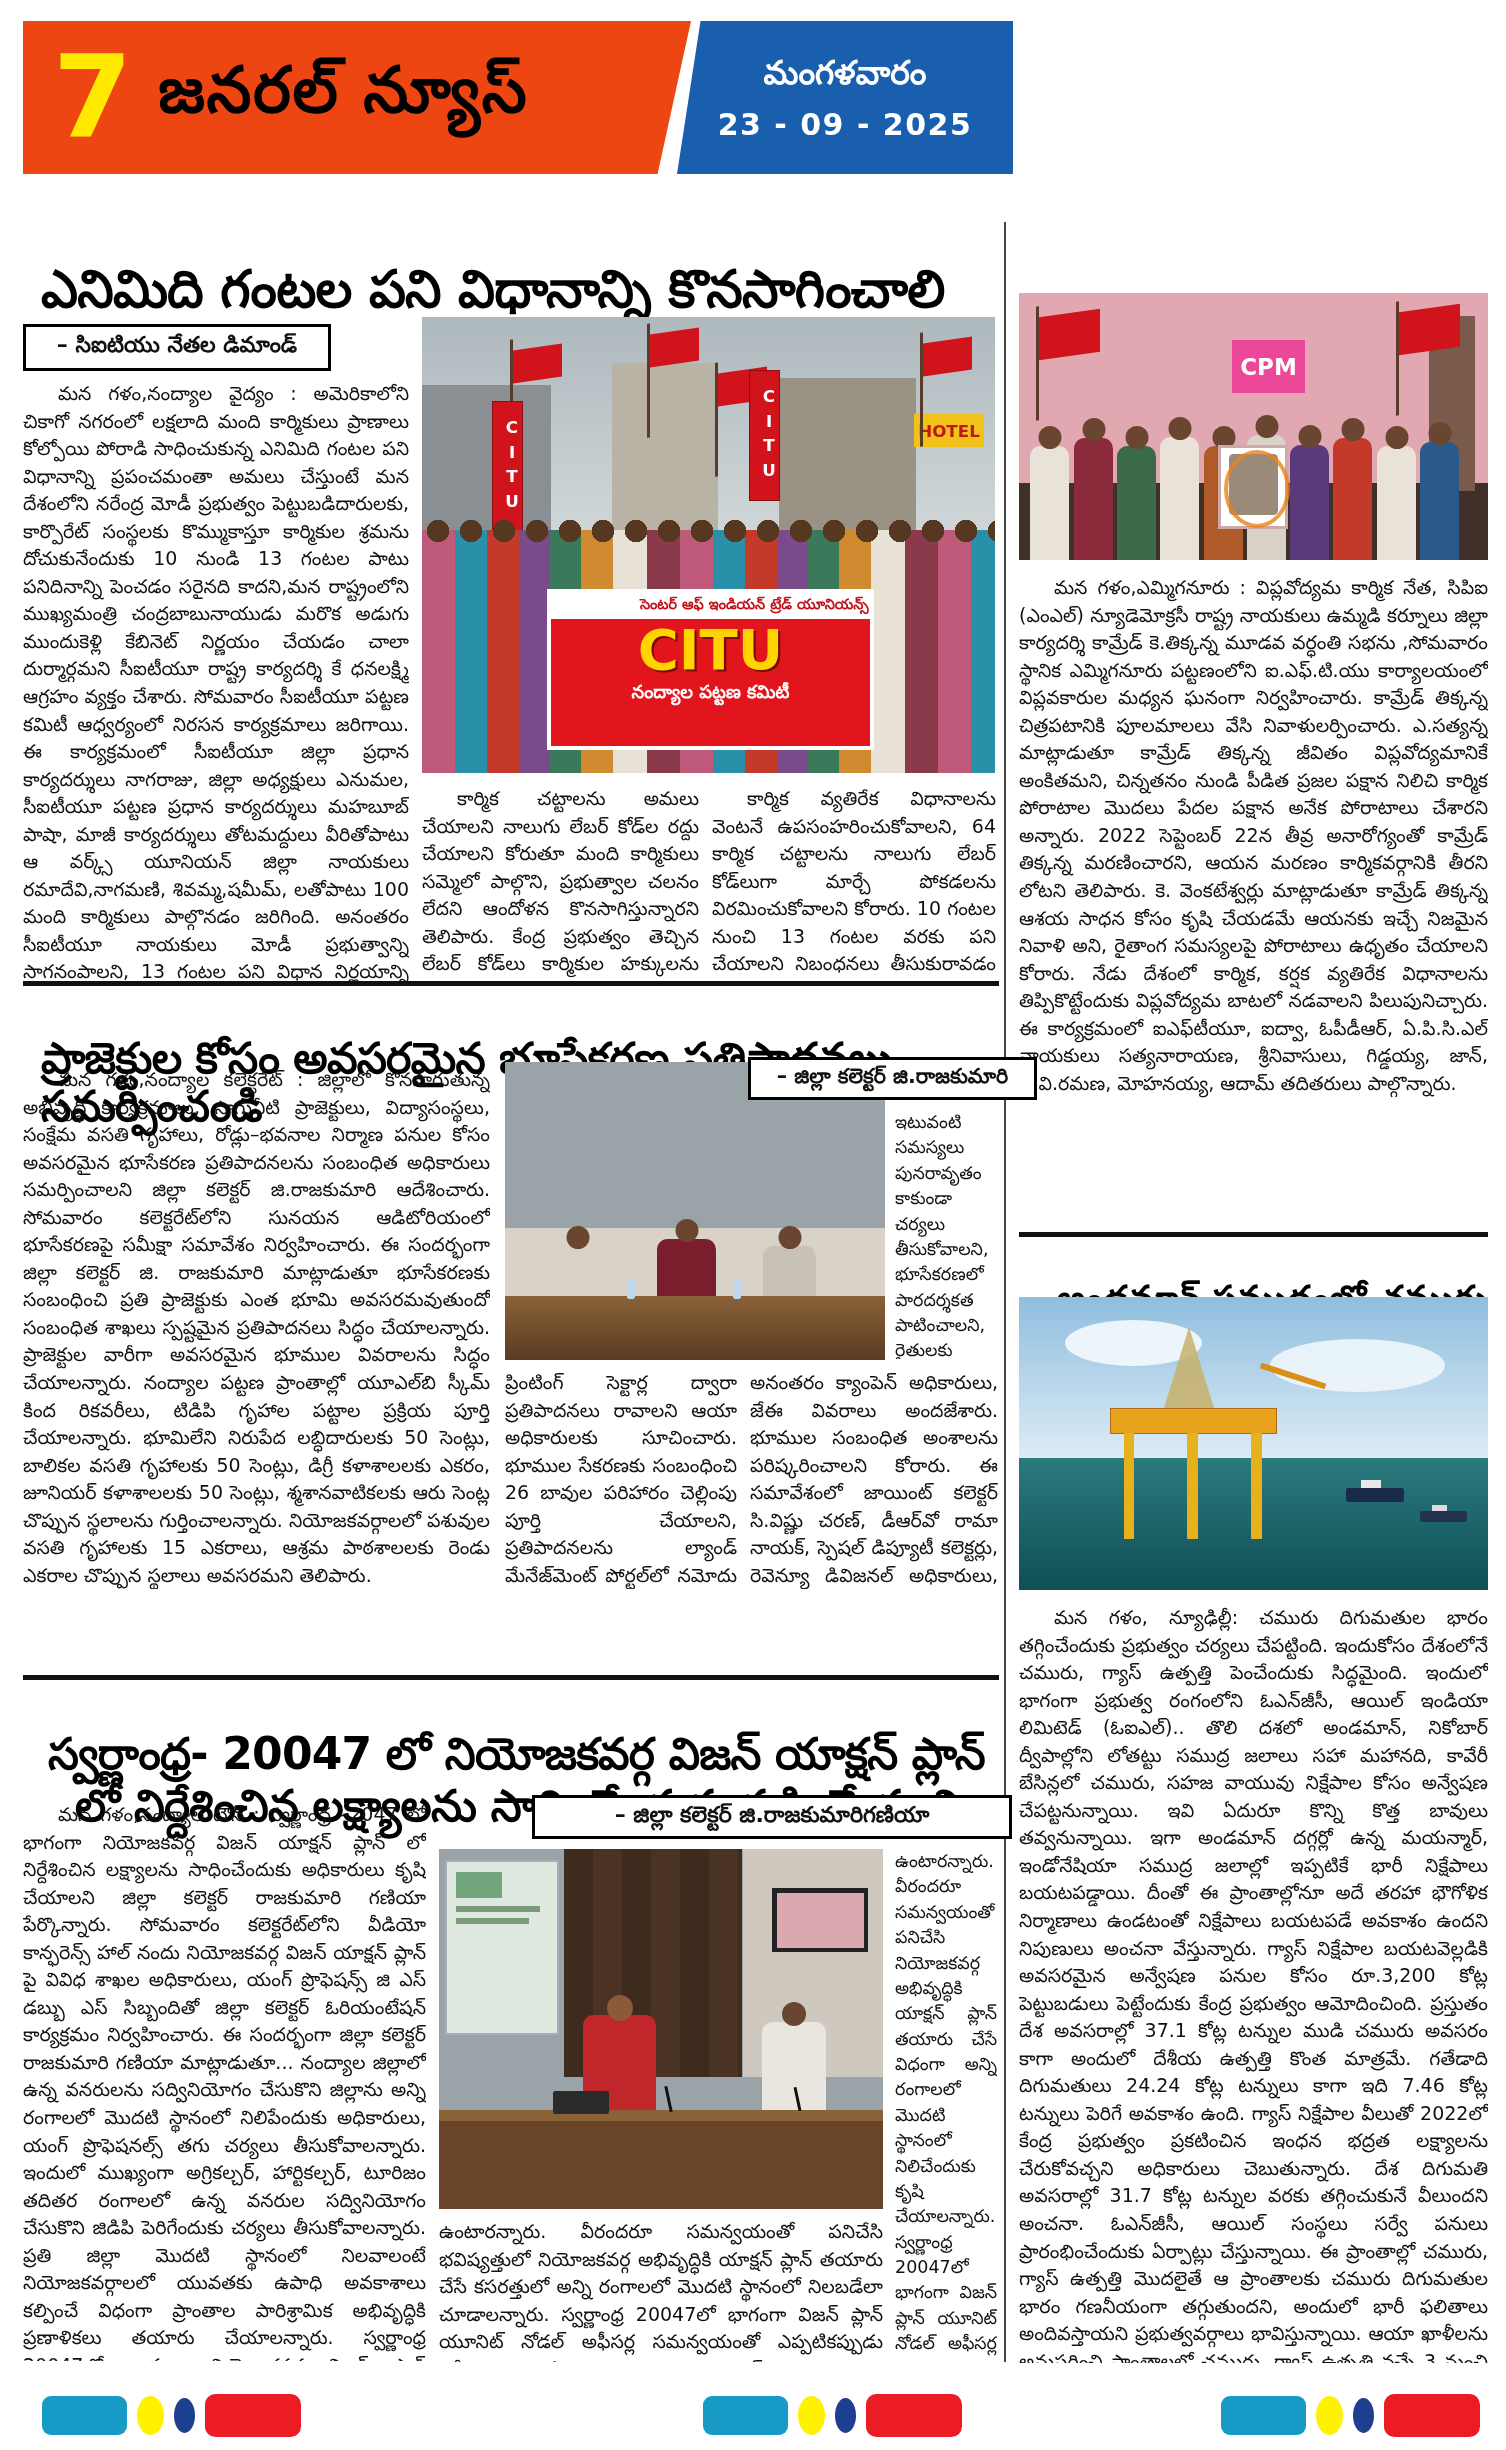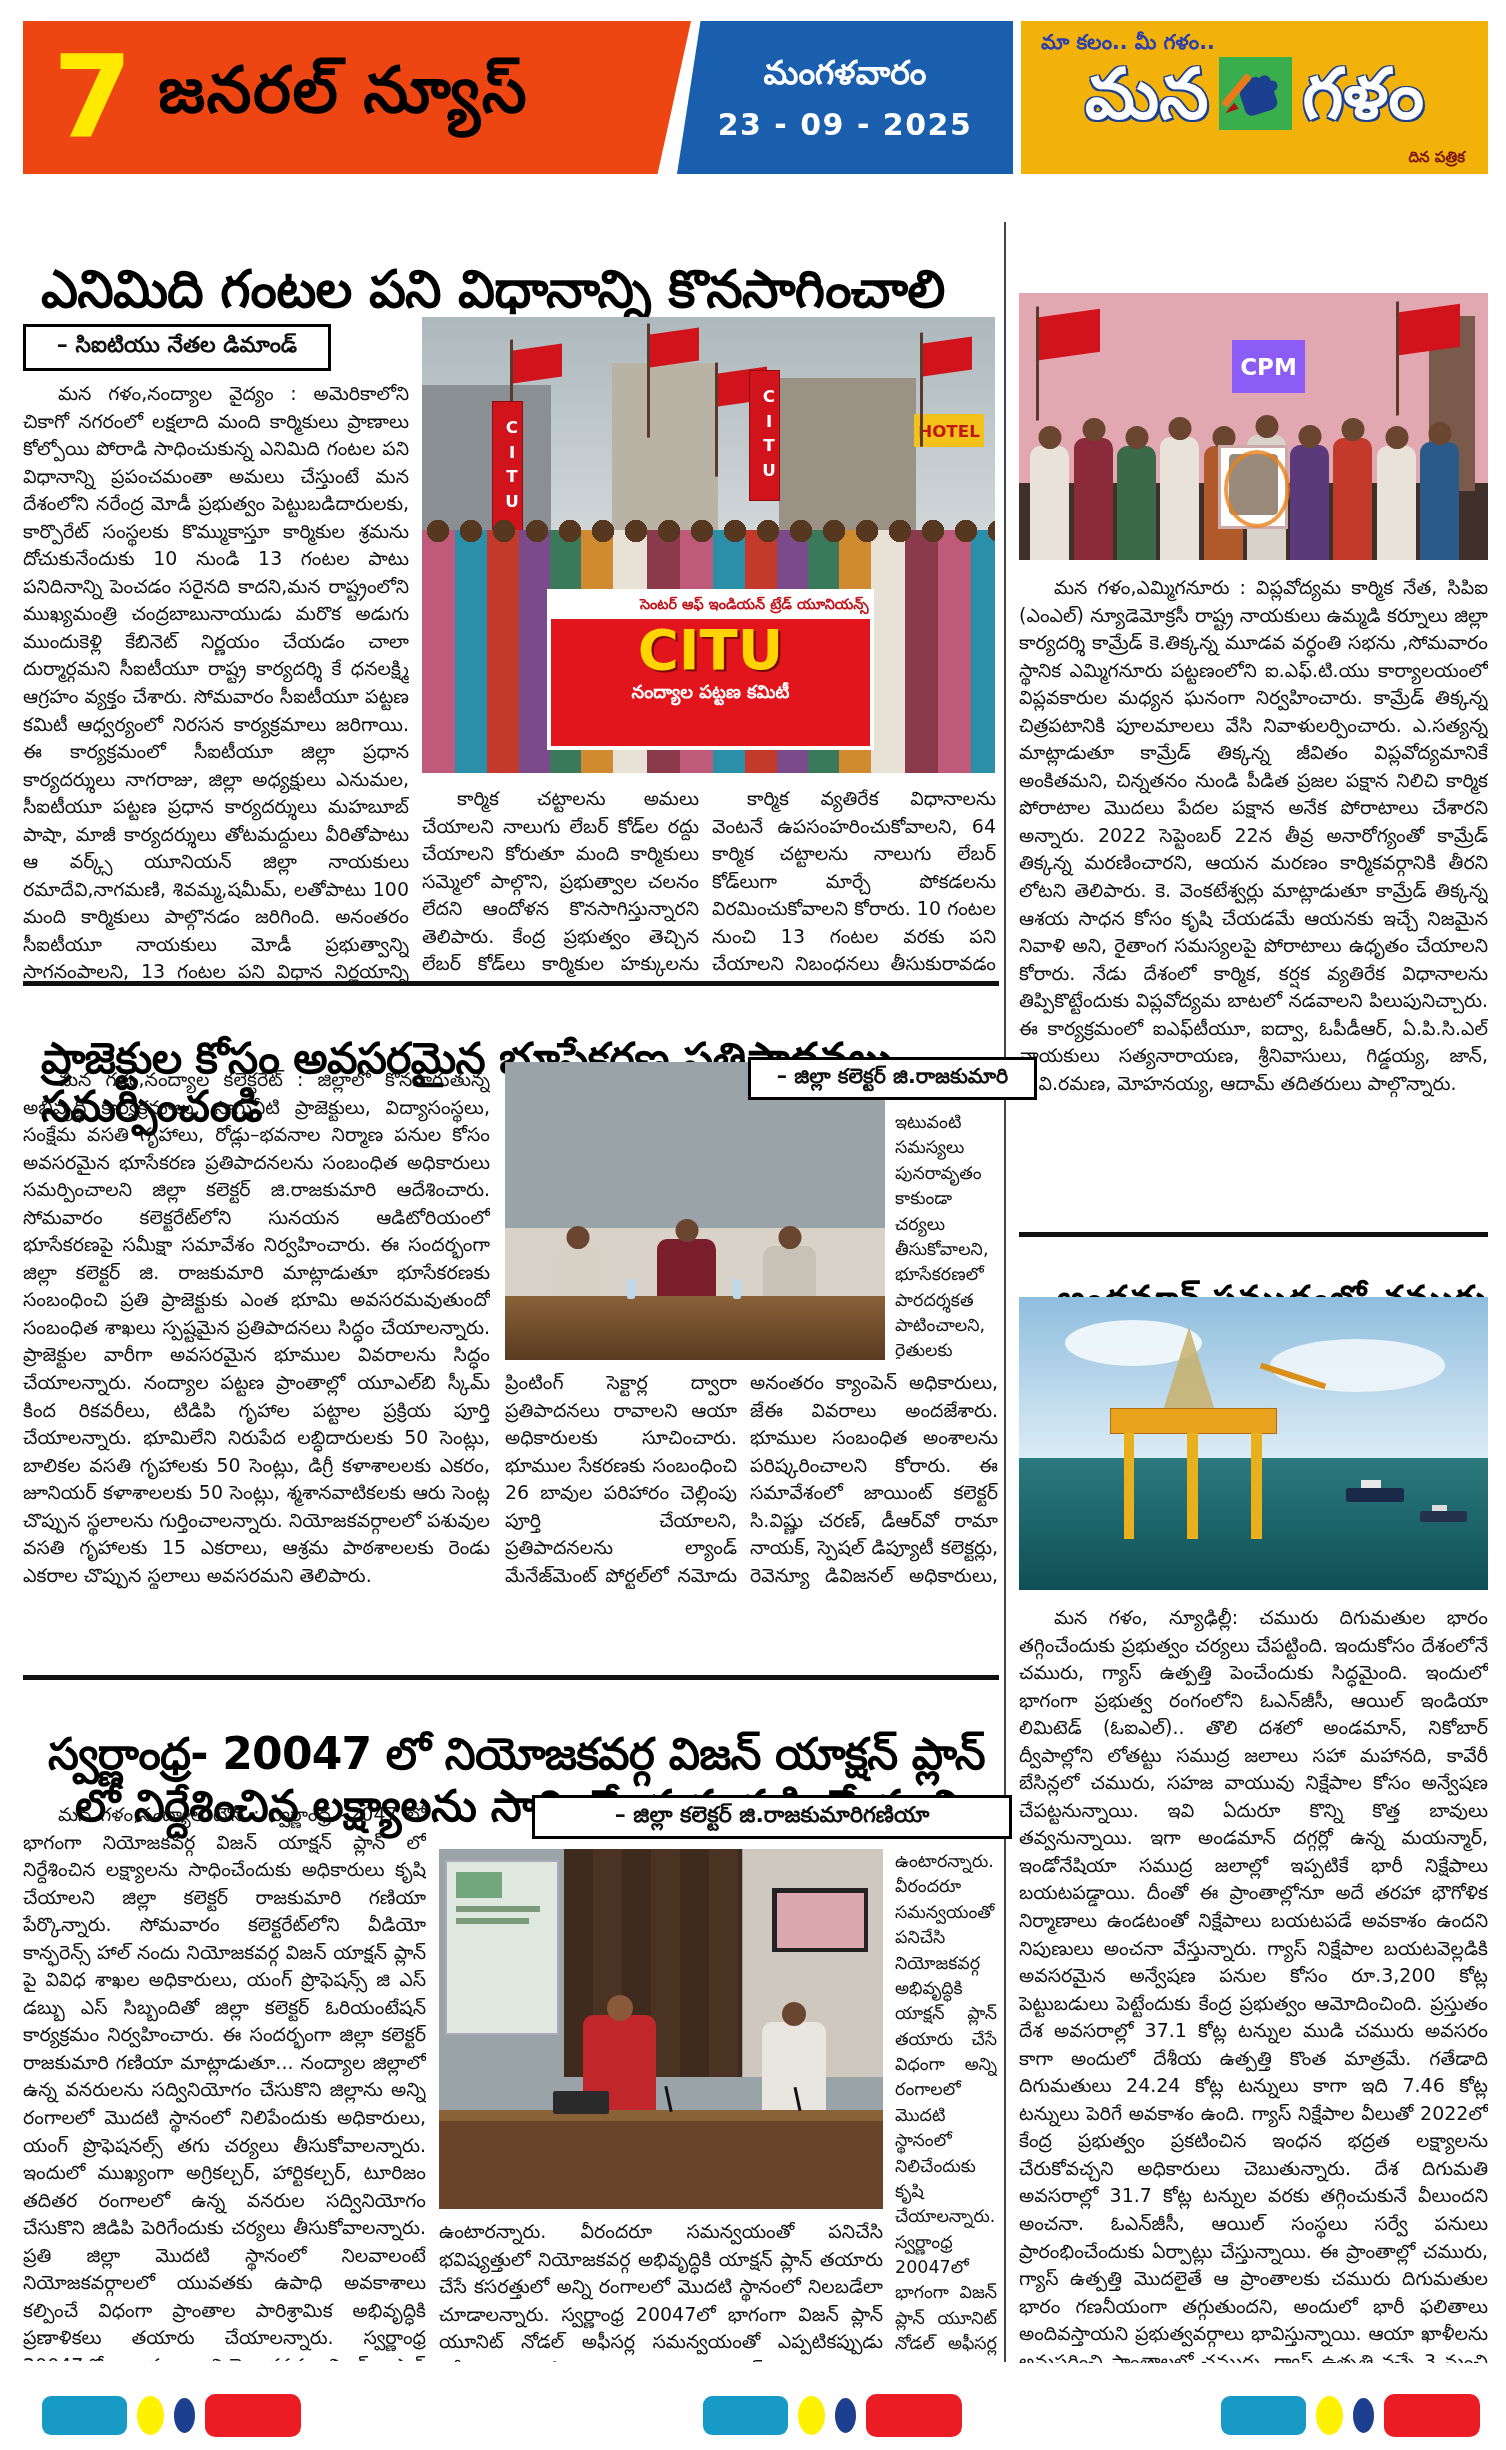--- a/index.html
+++ b/index.html
@@ -54,39 +54,20 @@
 <div class="page">
 
   <header class="abs" style="left:0;top:21px;width:1507px;height:153px;">
     <div class="abs mh-orange" style="left:23px;top:0;width:668px;height:153px;">
       <span class="page-num">7</span>
       <span class="section-title">జనరల్ న్యూస్</span>
     </div>
     <div class="abs mh-blue" style="left:677px;top:0;width:336px;height:153px;">
       <div class="mh-day">మంగళవారం</div>
       <div class="mh-date">23 - 09 - 2025</div>
-    </div>
-    <div class="abs mh-logo" style="left:1021px;top:0;width:467px;height:153px;">
-      <div class="mh-tagline">మా కలం.. మీ గళం..</div>
-      <div class="logo-row">
-        <span class="logo-word">మన</span>
-        <span class="fist-box">
-          <svg width="73" height="73" viewBox="0 0 96 96">
-            <rect x="30" y="34" width="44" height="40" rx="10" fill="#1c3f8f" transform="rotate(-18 52 54)"></rect>
-            <circle cx="36" cy="40" r="8" fill="#1c3f8f"></circle>
-              <circle cx="48" cy="34" r="8" fill="#1c3f8f"></circle>
-            <circle cx="60" cy="32" r="8" fill="#1c3f8f"></circle>
-              <circle cx="70" cy="38" r="7" fill="#1c3f8f"></circle>
-            <rect x="18" y="18" width="10" height="52" rx="4" fill="#e87a1a" transform="rotate(40 23 44)"></rect>
-            <polygon points="8,74 20,60 26,68" fill="#b01212"></polygon>
-          </svg>
-        </span>
-        <span class="logo-word">గళం</span>
-      </div>
-      <div class="logo-sub">దిన పత్రిక</div>
     </div>
   </header>
 
   <div class="abs vrule" style="left:1004px;top:222px;width:1.5px;height:2140px;"></div>
 
   <h1 class="abs headline" style="left:23px;top:225px;width:976px;height:84px;font-size:52px;">ఎనిమిది గంటల పని విధానాన్ని కొనసాగించాలి</h1>
 
   <div class="abs byline-box" style="left:23px;top:324px;width:308px;height:47px;">– సిఐటియు నేతల డిమాండ్</div>
 
   <div class="abs photo" style="left:422px;top:317px;width:573px;height:456px;">
@@ -116,21 +97,21 @@
   <div class="abs body-text" style="left:422px;top:785px;width:277px;height:196px;">కార్మిక చట్టాలను అమలు చేయాలని నాలుగు లేబర్ కోడ్‌ల రద్దు చేయాలని కోరుతూ మంది కార్మికులు సమ్మెలో పాల్గొని, ప్రభుత్వాల చలనం లేదని ఆందోళన కొనసాగిస్తున్నారని తెలిపారు. కేంద్ర ప్రభుత్వం తెచ్చిన లేబర్ కోడ్‌లు కార్మికుల హక్కులను కాలరాస్తున్నాయని, ప్రభుత్వాలు,రాష్ట్రాలలో టిడిపి ప్రభుత్వాలు సింగిల్ డిజిట్ కే పరిమితం అవుతాయని హెచ్చరించారు. అనంతరం కార్మికులకు కనీస వేతనాలు పెంచాలని, సమాన పనికి సమాన వేతనం ఇవ్వాలని, ముఖ్యమంత్రి తీసుకున్న నిర్ణయం వల్ల మహిళా కార్మికులు తీవ్ర ఇబ్బందులు పడతారని ఆవేదన వ్యక్తం చేశారు.</div>
   <div class="abs body-text" style="left:712px;top:785px;width:284px;height:196px;">కార్మిక వ్యతిరేక విధానాలను వెంటనే ఉపసంహరించుకోవాలని, 64 కార్మిక చట్టాలను నాలుగు లేబర్ కోడ్‌లుగా మార్చే పోకడలను విరమించుకోవాలని కోరారు. 10 గంటల నుంచి 13 గంటల వరకు పని చేయాలని నిబంధనలు తీసుకురావడం దారుణమని ముఖ్యమంత్రి నిర్ణయాన్ని ఉపసంహరించుకోవాలని డిమాండ్ చేశారు. లేకుంటే రాష్ట్రవ్యాప్తంగా ఆందోళనలు ఉధృతం చేస్తామని, వచ్చే ఎన్నికల్లో కార్మికులు తగిన బుద్ధి చెబుతారని, సింగిల్ డిజిట్ కే కూటమి పరిమితమవుతుందని ధీమా వ్యక్తం చేశారు.</div>
 
 
   <div class="abs photo" style="left:1019px;top:293px;width:469px;height:267px;">
     <div class="abs" style="left:0;top:0;width:469px;height:205px;background:#e2a8b2;"></div>
     <div class="abs" style="left:0;top:190px;width:469px;height:77px;background:#40302a;"></div>
     <div class="abs" style="left:410px;top:23px;width:46px;height:175px;background:#7a5a4a;"></div>
     <div class="flag" style="left:20px;top:20px;width:61px;height:43px;"></div>
     <div class="flag" style="left:380px;top:15px;width:61px;height:43px;"></div>
-    <div class="abs" style="left:213px;top:47px;width:73px;height:53px;background:#8b5cf6;color:#fff;font-weight:800;font-size:23px;display:flex;align-items:center;justify-content:center;">CPM</div>
+    <div class="abs" style="left:213px;top:47px;width:73px;height:53px;background:#ec4899;color:#fff;font-weight:800;font-size:23px;display:flex;align-items:center;justify-content:center;">CPM</div>
     <div class="person" style="left:11.4px;width:39px;height:114px;background:#e8e2d8;">
         <span class="head"></span>
       </div>
     <div class="person" style="left:55px;width:39px;height:122px;background:#8a2a3a;">
         <span class="head"></span>
       </div>
     <div class="person" style="left:98px;width:39px;height:114px;background:#3a6a4a;">
         <span class="head"></span>
       </div>
     <div class="person" style="left:141px;width:39px;height:123px;background:#e8e2d8;">

